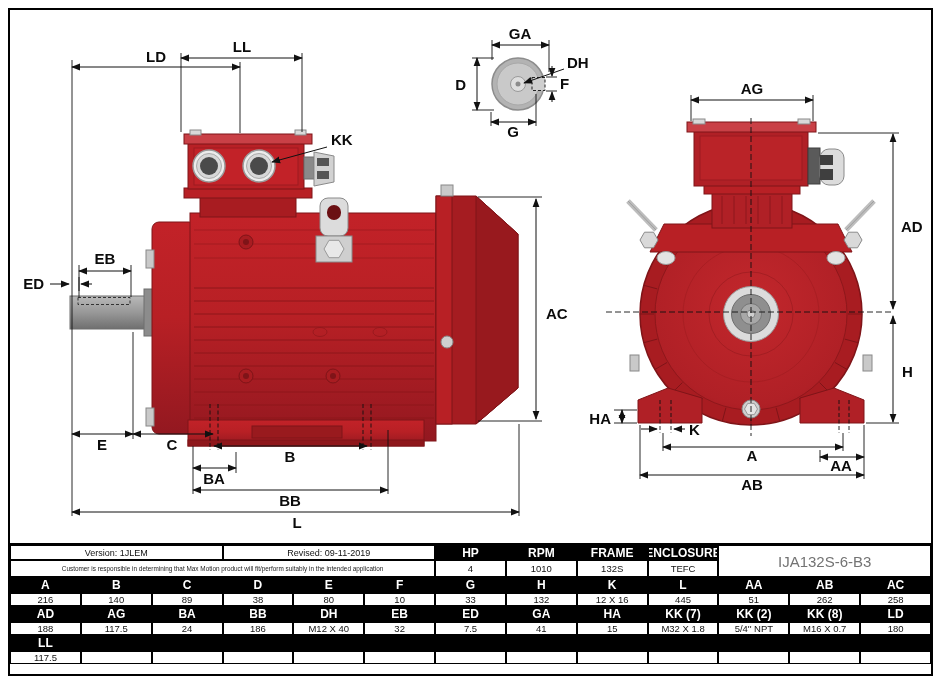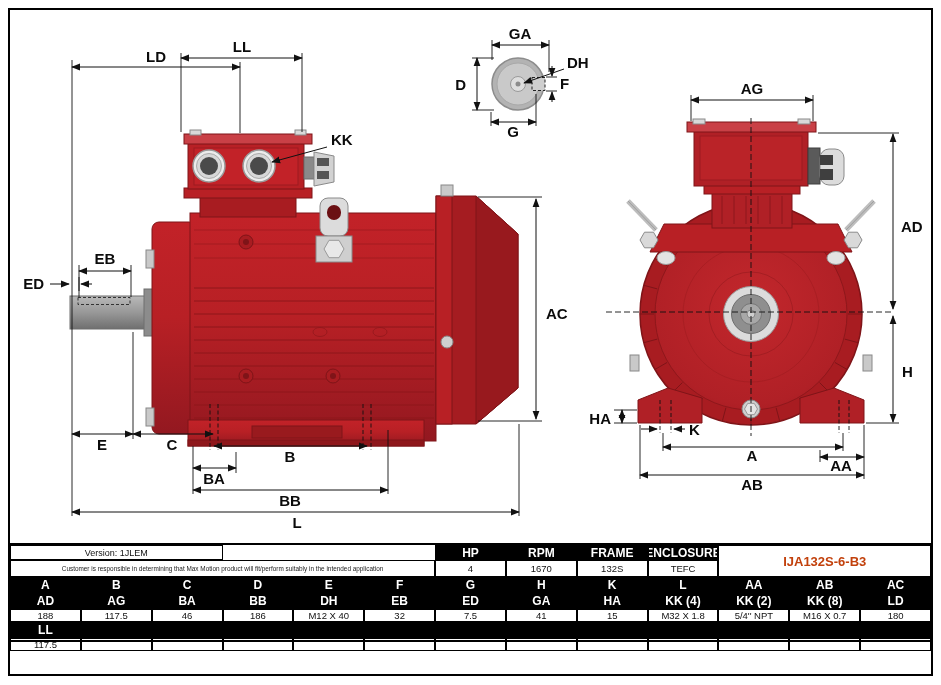--- a/index.html
+++ b/index.html
@@ -15,21 +15,21 @@
   text.dim{font:700 15px "Liberation Sans",sans-serif;fill:#0b0b0b;}
   
   .tbl{position:absolute;left:8px;top:543px;width:925px;height:99px;border:2px solid #000;box-sizing:border-box;display:flex;flex-direction:column;background:#fff;}
   .tblock{display:grid;grid-template-columns:repeat(13,1fr);grid-template-rows:15px 17px;}
   .trow{display:grid;grid-template-columns:repeat(13,1fr);flex:1;}
   .cell{border:1px solid #000;display:flex;align-items:center;justify-content:center;overflow:hidden;white-space:nowrap;box-sizing:border-box;}
   .th{background:#000;color:#fff;font-weight:700;font-size:12px;}
   .td{font-size:9.5px;color:#111;}
   .info{font-size:9px;color:#111;}
   .disc{font-size:6.4px;color:#222;}
-  .part{font-weight:700;font-size:13px;color:#c2410c;}
+  .part{font-weight:400;font-size:15px;color:#737373;}
   .llrow .cell{background:#000;border-color:#000;color:#fff;}
 </style>
 </head>
 <body>
 
 <div class="frame"></div>
 
 <svg class="draw" width="941" height="545" viewBox="0 0 941 545">
   <defs>
     <marker id="arr" viewBox="0 0 10 10" refX="9" refY="5" markerWidth="9" markerHeight="9" orient="auto-start-reverse">
@@ -378,65 +378,81 @@
       <line class="ext" x1="864" y1="425" x2="864" y2="479"></line>
       <line class="dl ar" x1="640" y1="475" x2="864" y2="475"></line>
       <text class="dim" x="752" y="490" text-anchor="middle">AB</text>
     </g>
   </g>
 </svg>
 
 <div class="tbl">
   <div class="tblock">
     <div class="cell info" style="grid-column:1/4;grid-row:1">Version: 1JLEM</div>
+    <div class="cell info" style="grid-column:4/7;grid-row:1">Revised: 09-11-2019</div>
     <div class="cell th" style="grid-column:7/8;grid-row:1">HP</div>
     <div class="cell th" style="grid-column:8/9;grid-row:1">RPM</div>
     <div class="cell th" style="grid-column:9/10;grid-row:1">FRAME</div>
     <div class="cell th" style="grid-column:10/11;grid-row:1">ENCLOSURE</div>
     <div class="cell part" style="grid-column:11/14;grid-row:1/3">IJA132S-6-B3</div>
     <div class="cell disc" style="grid-column:1/7;grid-row:2">Customer is responsible in determining that Max Motion product will fit/perform suitably in the intended application</div>
     <div class="cell td" style="grid-column:7/8;grid-row:2">4</div>
-    <div class="cell td" style="grid-column:8/9;grid-row:2">1670</div>
+    <div class="cell td" style="grid-column:8/9;grid-row:2">1010</div>
     <div class="cell td" style="grid-column:9/10;grid-row:2">132S</div>
     <div class="cell td" style="grid-column:10/11;grid-row:2">TEFC</div>
   </div>
   <div class="trow">
       <div class="cell th">A</div>
       <div class="cell th">B</div>
       <div class="cell th">C</div>
       <div class="cell th">D</div>
       <div class="cell th">E</div>
       <div class="cell th">F</div>
       <div class="cell th">G</div>
       <div class="cell th">H</div>
       <div class="cell th">K</div>
       <div class="cell th">L</div>
       <div class="cell th">AA</div>
       <div class="cell th">AB</div>
       <div class="cell th">AC</div>
     </div>
   <div class="trow">
+      <div class="cell td">216</div>
+      <div class="cell td">140</div>
+      <div class="cell td">89</div>
+      <div class="cell td">38</div>
+      <div class="cell td">80</div>
+      <div class="cell td">10</div>
+      <div class="cell td">33</div>
+      <div class="cell td">132</div>
+      <div class="cell td">12 X 16</div>
+      <div class="cell td">445</div>
+      <div class="cell td">51</div>
+      <div class="cell td">262</div>
+      <div class="cell td">258</div>
+    </div>
+  <div class="trow">
       <div class="cell th">AD</div>
       <div class="cell th">AG</div>
       <div class="cell th">BA</div>
       <div class="cell th">BB</div>
       <div class="cell th">DH</div>
       <div class="cell th">EB</div>
       <div class="cell th">ED</div>
       <div class="cell th">GA</div>
       <div class="cell th">HA</div>
-      <div class="cell th">KK (4)</div>
+      <div class="cell th">KK (7)</div>
       <div class="cell th">KK (2)</div>
       <div class="cell th">KK (8)</div>
       <div class="cell th">LD</div>
     </div>
   <div class="trow">
       <div class="cell td">188</div>
       <div class="cell td">117.5</div>
-      <div class="cell td">46</div>
+      <div class="cell td">24</div>
       <div class="cell td">186</div>
       <div class="cell td">M12 X 40</div>
       <div class="cell td">32</div>
       <div class="cell td">7.5</div>
       <div class="cell td">41</div>
       <div class="cell td">15</div>
       <div class="cell td">M32 X 1.8</div>
       <div class="cell td">5/4'' NPT</div>
       <div class="cell td">M16 X 0.7</div>
       <div class="cell td">180</div>

